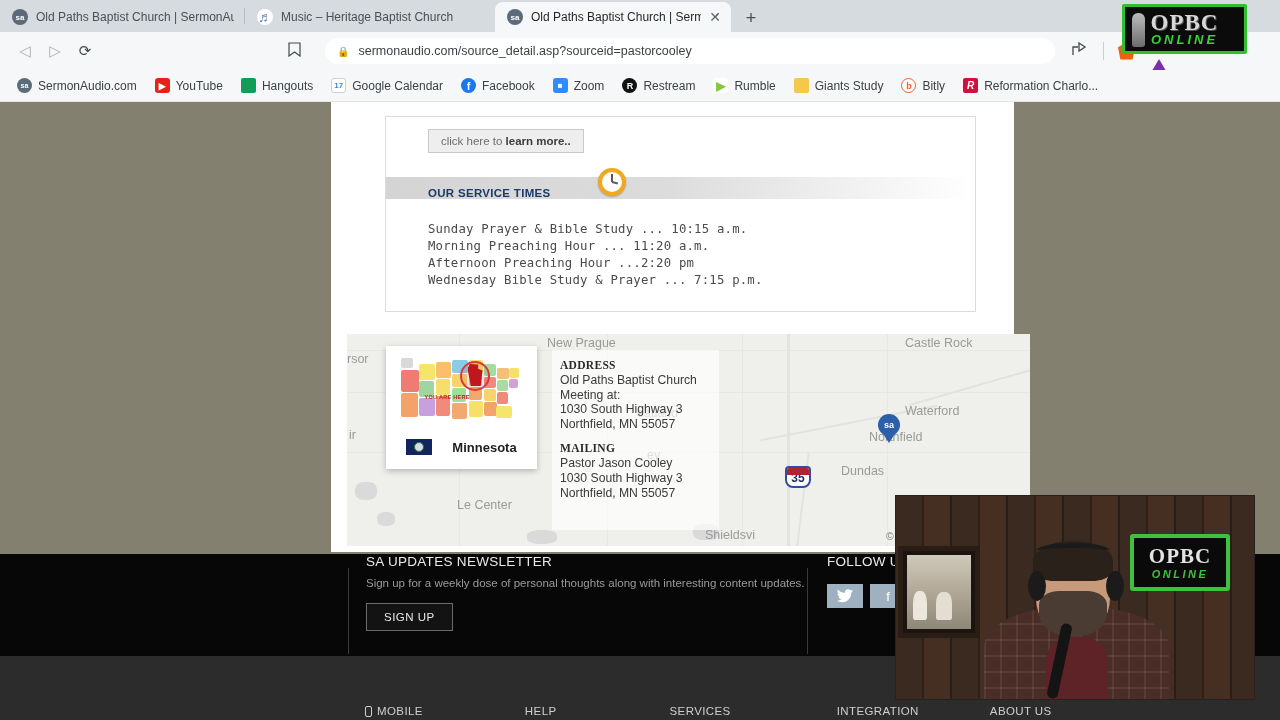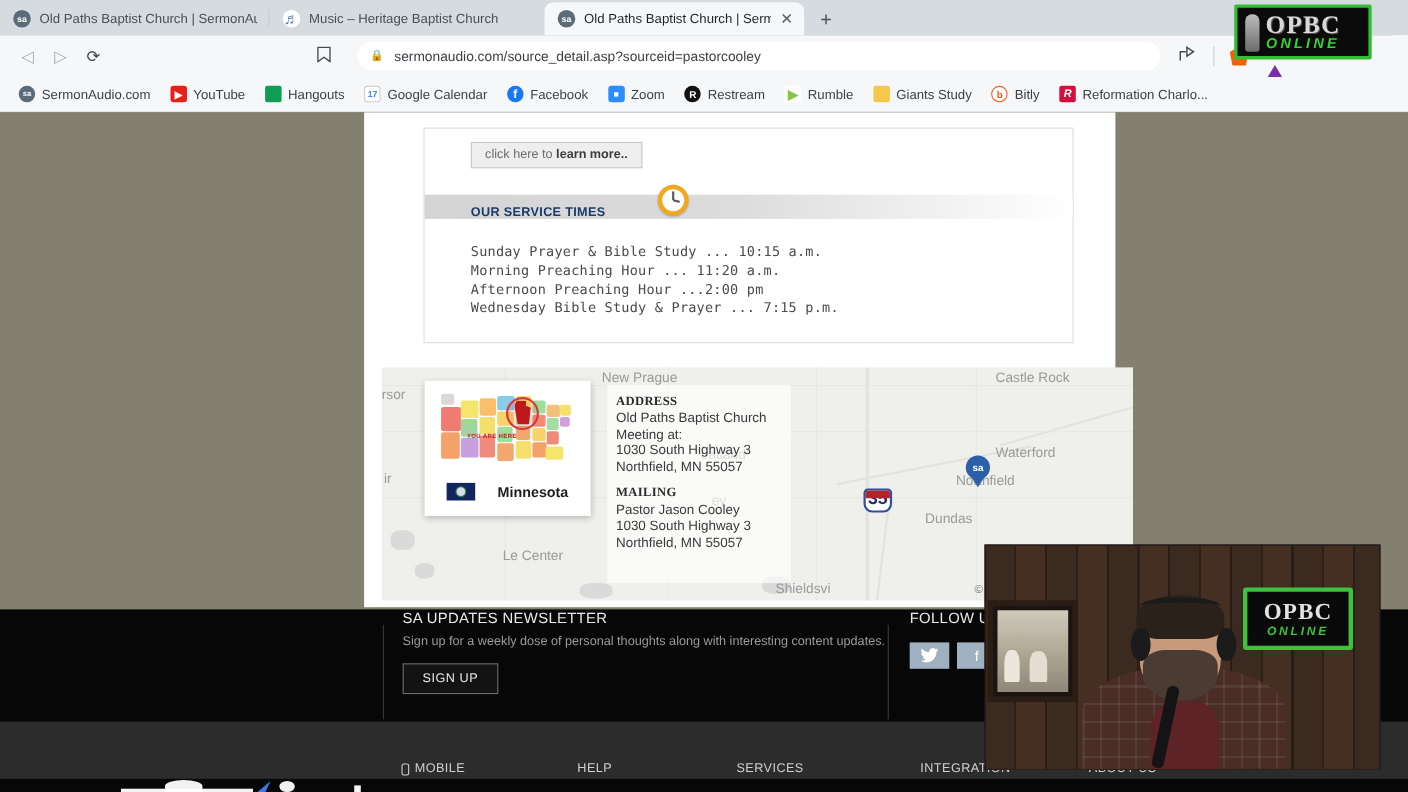--- a/index.html
+++ b/index.html
@@ -201,21 +201,21 @@
   }
   .pin .tail {
     width: 0; height: 0; margin: -4px auto 0 auto;
     border-left: 7px solid transparent; border-right: 7px solid transparent;
     border-top: 11px solid #2b5fa8;
   }
   .i35 {
     position: absolute; width: 26px; height: 22px; background: #fff;
     border: 2px solid #2f4e9c; border-radius: 4px 4px 8px 8px;
     display: flex; flex-direction: column; align-items: center; justify-content: flex-end;
-    font-size: 16px; font-weight: bold; color: #1f2f66; padding-bottom: 1px;
+    font-size: 12px; font-weight: bold; color: #1f2f66; padding-bottom: 1px; margin-top: 22px;
   }
   .i35::before {
     content: ""; position: absolute; top: 0; left: 0; right: 0; height: 7px;
     background: #b3232c; border-radius: 2px 2px 0 0;
   }
   .map-credit {
     position: absolute; right: 6px; bottom: 4px; font-size: 10.5px; color: #7e7e7e;
     white-space: nowrap;
   }
   .us-card {
@@ -294,21 +294,21 @@
   .follow h3 {
     font-size: 13.5px; color: #e9e9e9; font-weight: normal; letter-spacing: .3px;
   }
   .social-row { display: flex; gap: 7px; margin-top: 15px; }
   .social {
     width: 36px; height: 24px; background: #9fb1c0;
     display: flex; align-items: center; justify-content: center;
     color: #fff; font-size: 13px;
   }
   .footer-nav {
-    position: absolute; left: 0; bottom: 12px; width: 1280px; height: 52px;
+    position: absolute; left: 0; bottom: 0; width: 1280px; height: 64px;
     background: #2c2c2c; display: flex; align-items: flex-end;
   }
   .fn-col {
     font-size: 11.5px; color: #cfcfcf; letter-spacing: .4px;
     display: flex; align-items: center; gap: 5px; padding-bottom: 3px;
   }
   .phone-ic {
     width: 7px; height: 11px; border: 1.4px solid #cfcfcf; border-radius: 2px;
     display: inline-block;
   }
@@ -517,21 +517,21 @@
           </div>
 
           <div class="sec-bar">
             <span class="t">OUR SERVICE TIMES</span>
             <span class="clock"></span>
           </div>
 
           <div class="times">
             <div>Sunday Prayer &amp; Bible Study ... 10:15 a.m.</div>
             <div>Morning Preaching Hour ... 11:20 a.m.</div>
-            <div>Afternoon Preaching Hour ...2:00 pm</div>
+            <div>Afternoon Preaching Hour ...2:20 pm</div>
             <div>Wednesday Bible Study &amp; Prayer ... 7:15 p.m.</div>
           </div>
         </div>
 
         <div class="map">
           <div class="map-bg">
             <div class="map-grid" style="left:0;top:58px;width:683px;height:1px;"></div>
             <div class="map-grid" style="left:0;top:118px;width:683px;height:1px;"></div>
             <div class="map-grid" style="left:0;top:16px;width:683px;height:1px;"></div>
             <div class="map-grid" style="left:112px;top:0;width:1px;height:212px;"></div>

